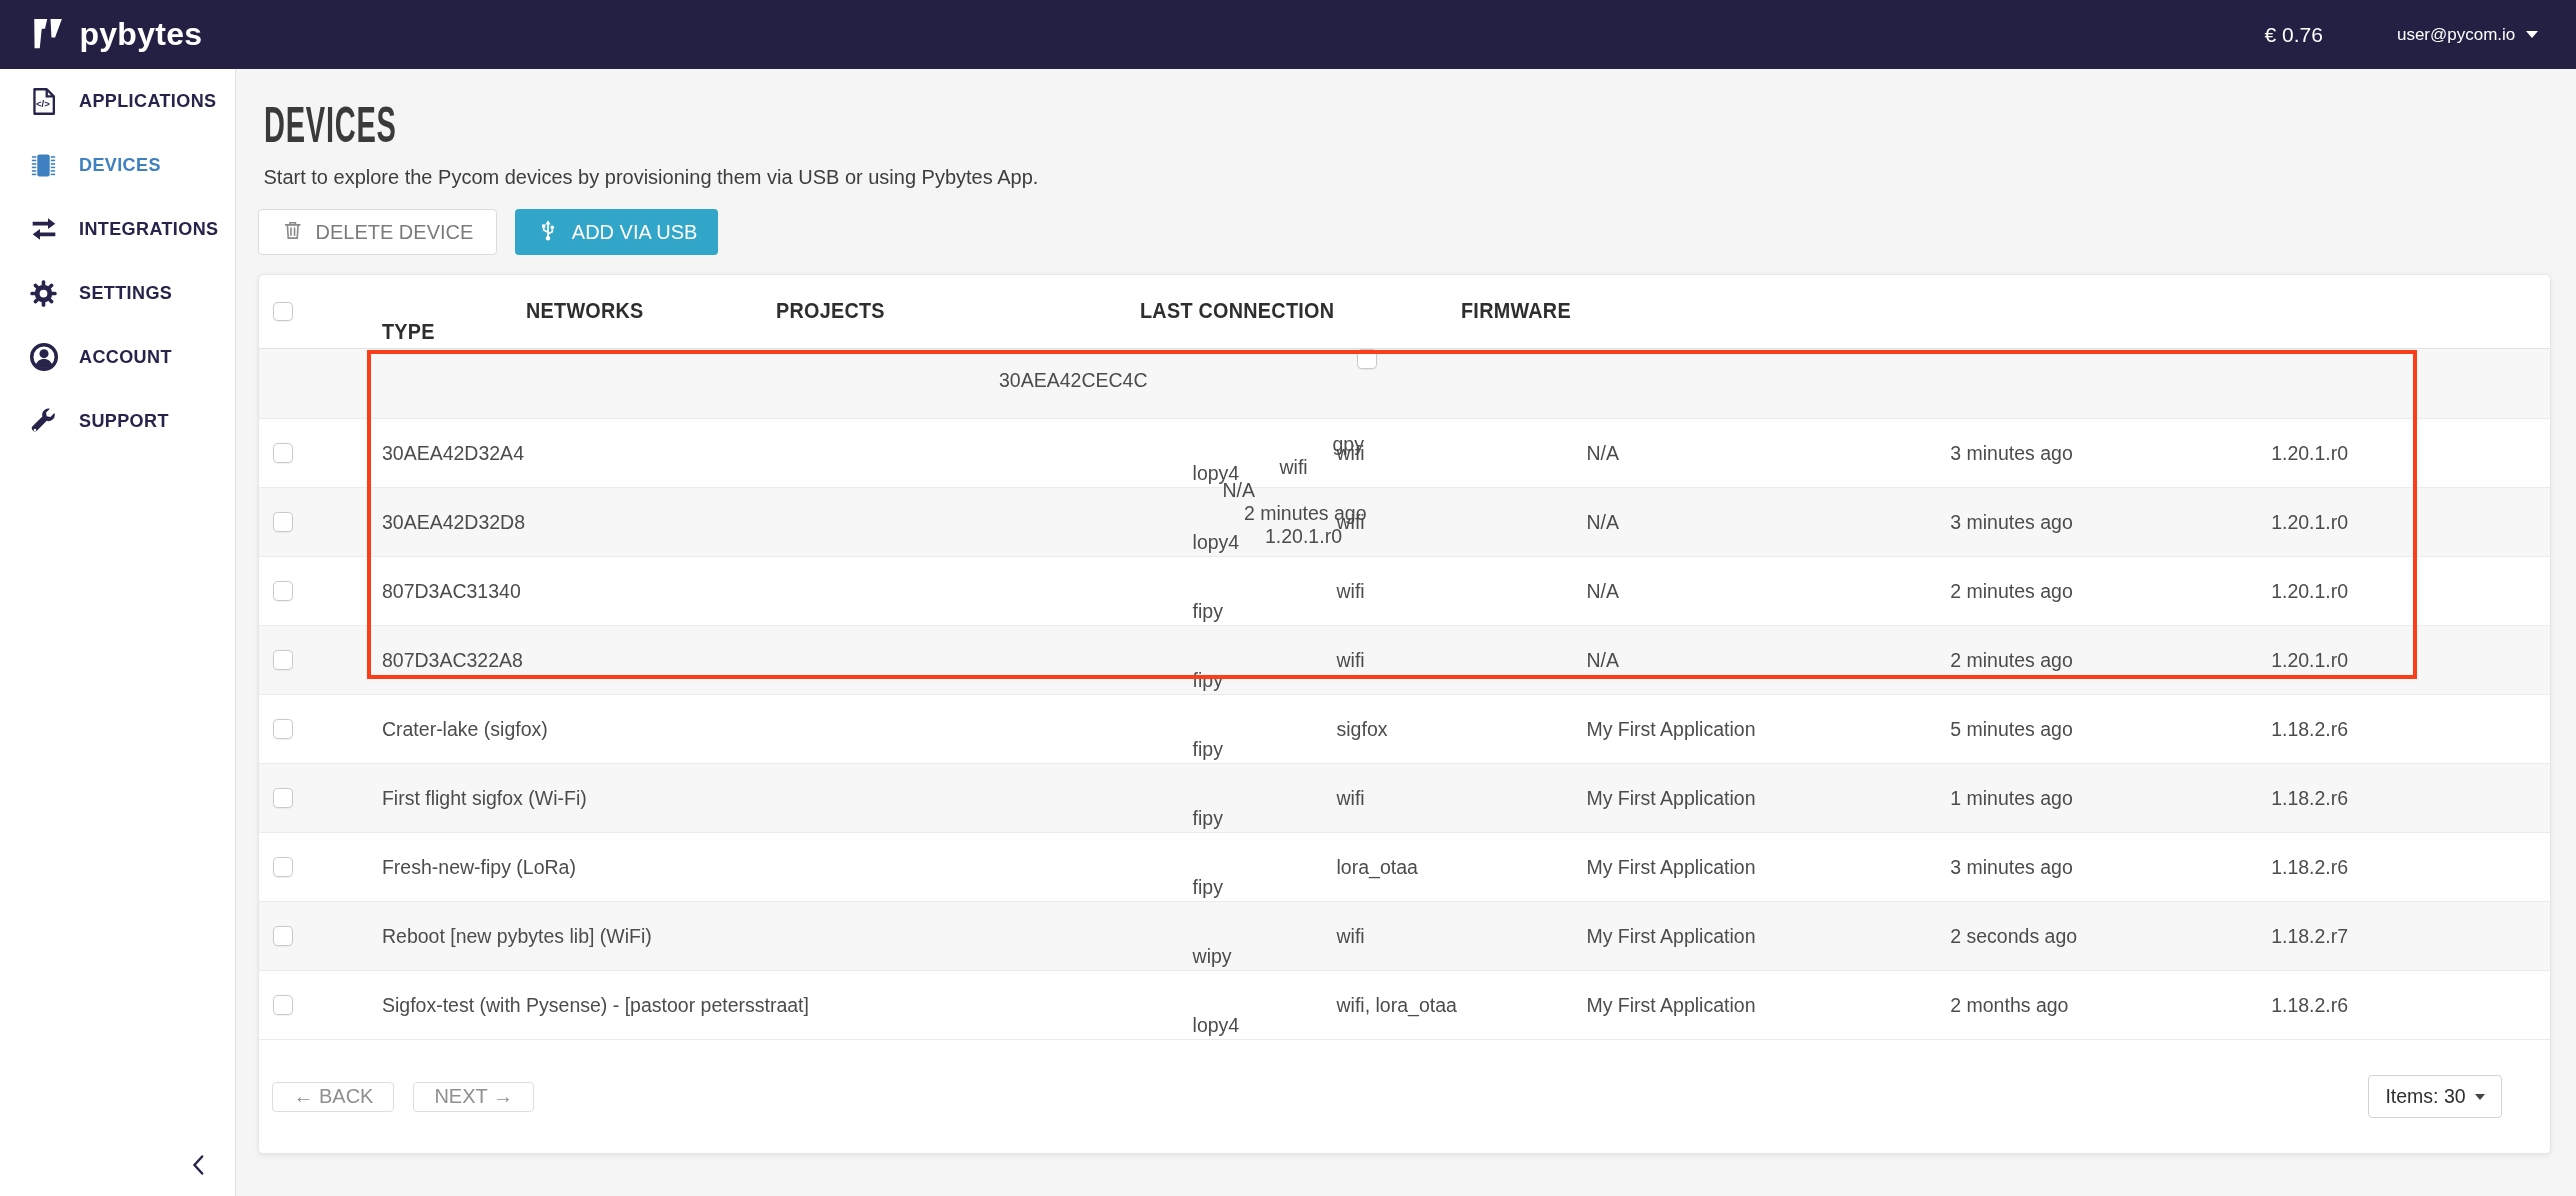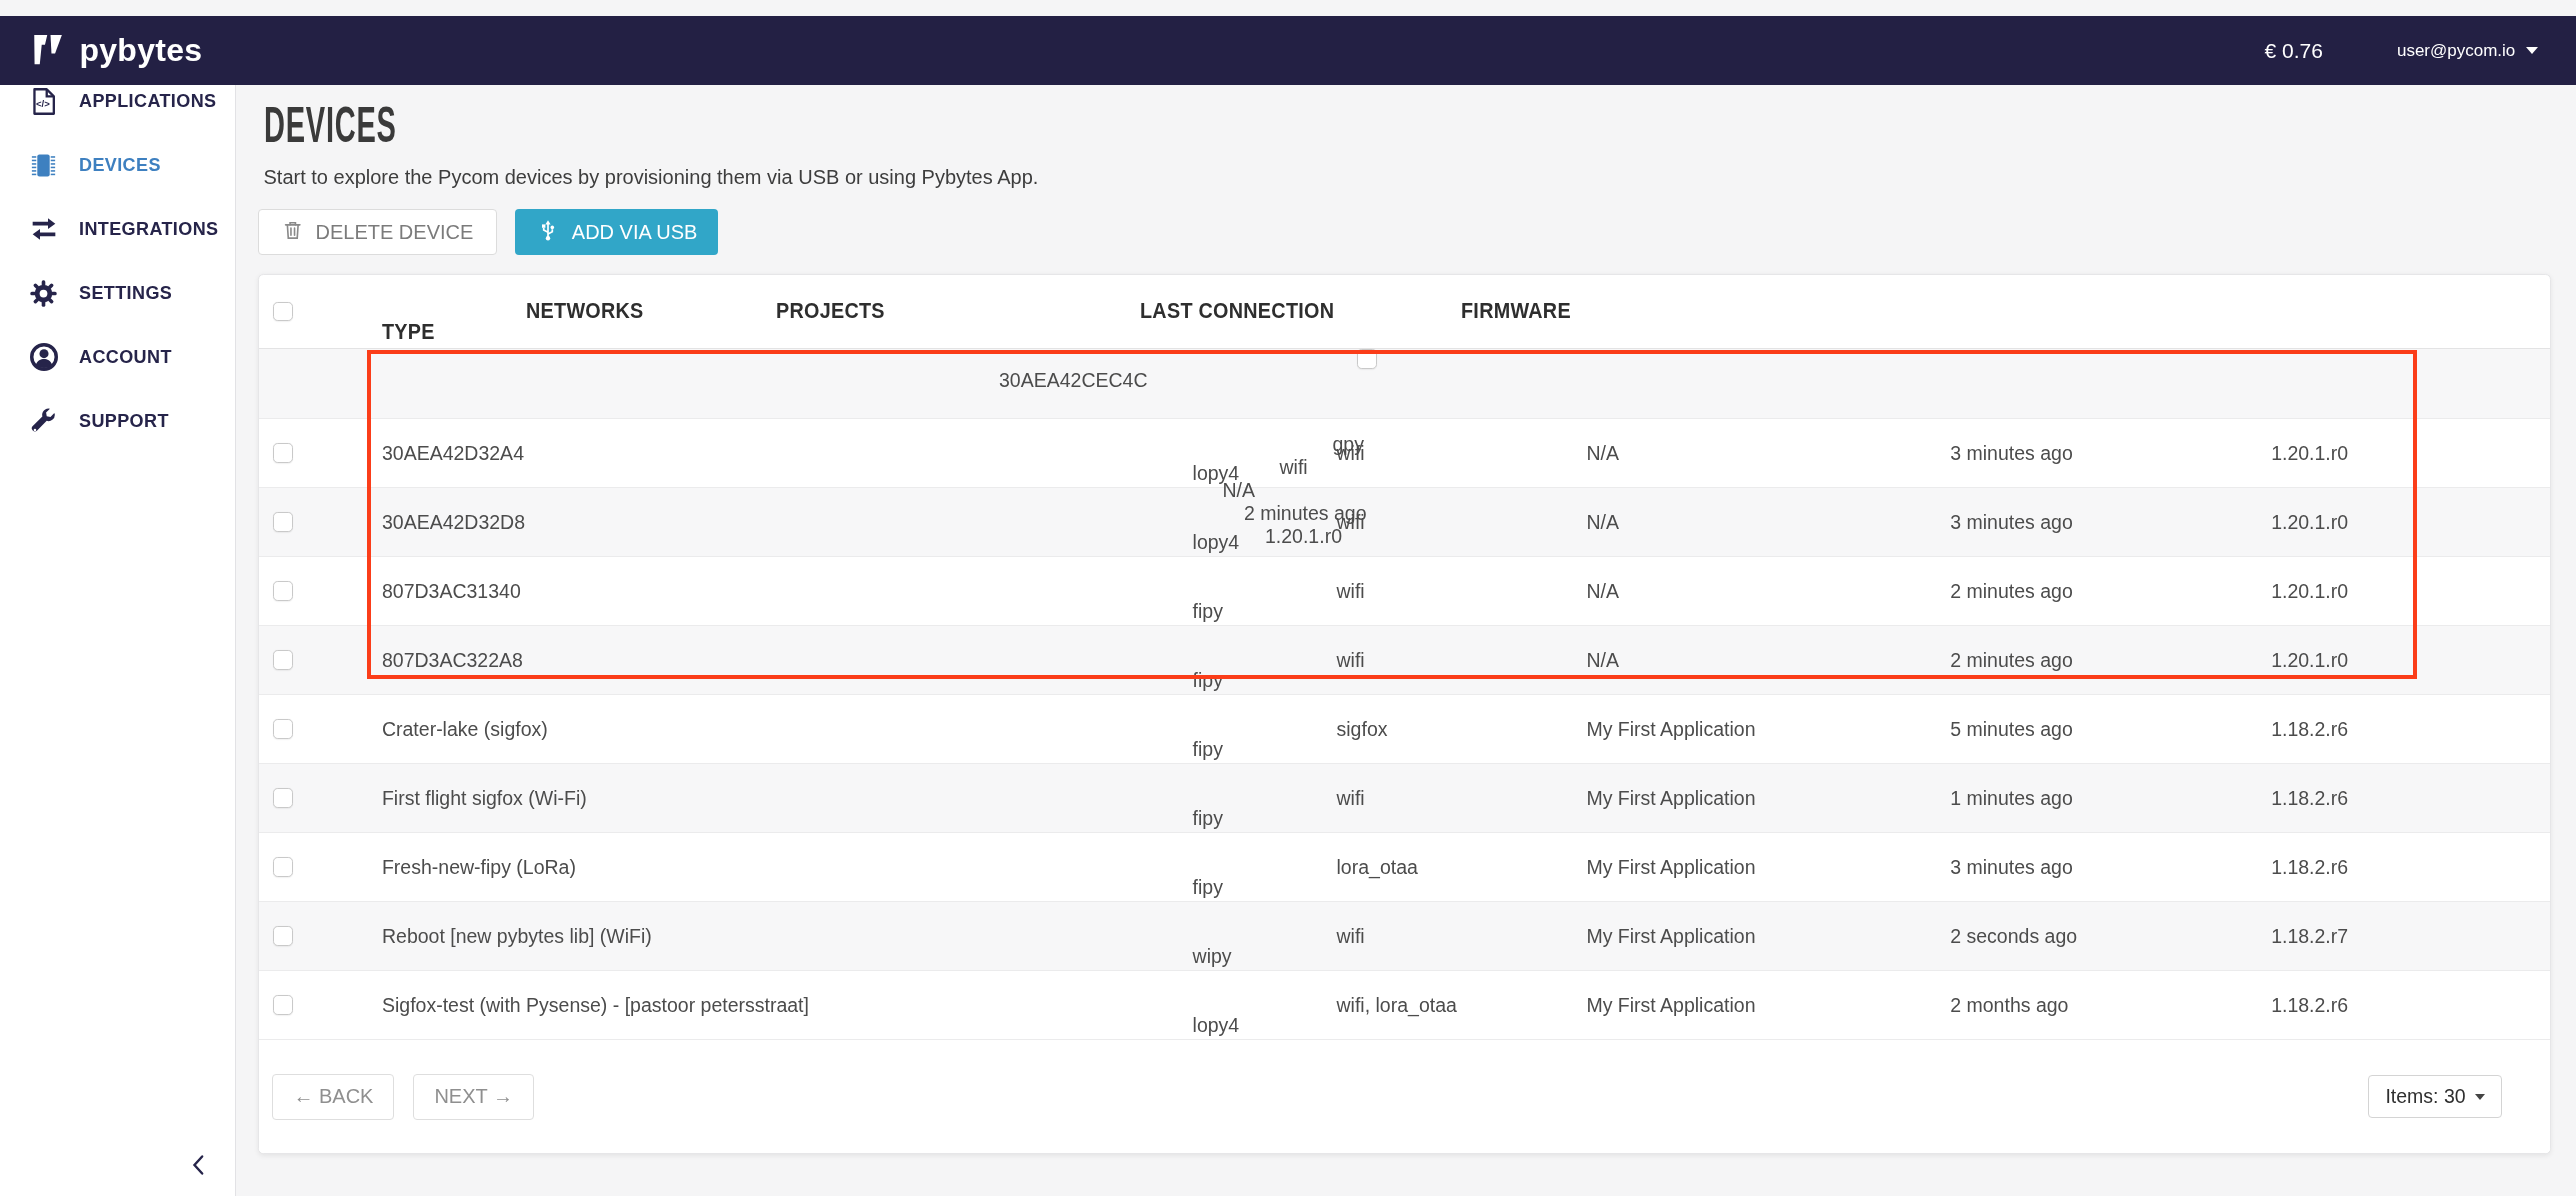--- a/index.html
+++ b/index.html
@@ -1,20 +1,20 @@
 <!DOCTYPE html>
 <html style="font-size:10.7px"><head>
 <meta charset="utf-8">
 <style>
   * { box-sizing: border-box; margin: 0; padding: 0; }
   html,body { width:2576px; height:1196px; overflow:hidden; }
   body { font-family:"Liberation Sans", sans-serif; background:#f5f5f6; position:relative; }
 
   
-  .topbar { position:absolute; top:16px; left:0; width:2576px; height:69px;
+  .topbar { position:absolute; top:0; left:0; width:2576px; height:69px;
             background:#232044; display:flex; align-items:center; z-index:30; }
   .logo { display:flex; align-items:center; gap:9.4px; margin-left:31px; cursor:pointer; }
   .brand-text { color:#fff; font-size:32px; font-weight:700; letter-spacing:0.3px; }
   .topbar-spacer { flex:1; }
   .balance { color:#fff; font-size:21px; margin-right:74px; }
   .user-menu { display:flex; align-items:center; gap:10.7px; color:#fff; font-size:17px;
                margin-right:38px; cursor:pointer; }
   .caret-down { width:0; height:0; border-left:6px solid transparent;
                 border-right:6px solid transparent; border-top:7.4px solid #fff; }
 
@@ -59,21 +59,21 @@
   .col-last { width:321px; }
   .col-firmware { width:279px; }
   .checkbox { width:19.5px; height:19.5px; border:1.3px solid #c9c9c9; border-radius:4.7px;
               background:#fff; box-shadow:0 0.7px 1.3px rgba(0,0,0,0.06); cursor:pointer; }
   .red-overlay { position:absolute; left:108px; top:75px; width:2050px; height:329px;
                  border:4.7px solid #fb3d19; pointer-events:none; z-index:5; }
 
   .card-footer { position:absolute; left:0; bottom:0; width:100%; height:114px;
                  display:flex; align-items:center; padding:0 32px 0 13.4px;
                  border-top:0.7px solid #ebebec; background:#fff; }
-  .pg-btn { height:46px; padding:0 20px; background:#fff; border:1.3px solid #dedede;
+  .pg-btn { height:30px; padding:0 20px; background:#fff; border:1.3px solid #dedede;
             border-radius:4px; color:#8f8f8f; font-size:20px; display:flex;
             align-items:center; cursor:pointer; margin-right:19px; }
   .footer-spacer { flex:1; }
   .items-btn { height:43px; padding:0 16px; background:#fff; border:1.3px solid #d4d4d4;
                border-radius:4px; color:#2f2f2f; font-size:19.5px; display:flex;
                align-items:center; gap:9.4px; cursor:pointer; margin-right:16px; }
   .items-caret { width:0; height:0; border-left:5.4px solid transparent;
                  border-right:5.4px solid transparent; border-top:6.7px solid #444; }
 </style>
 </head>

